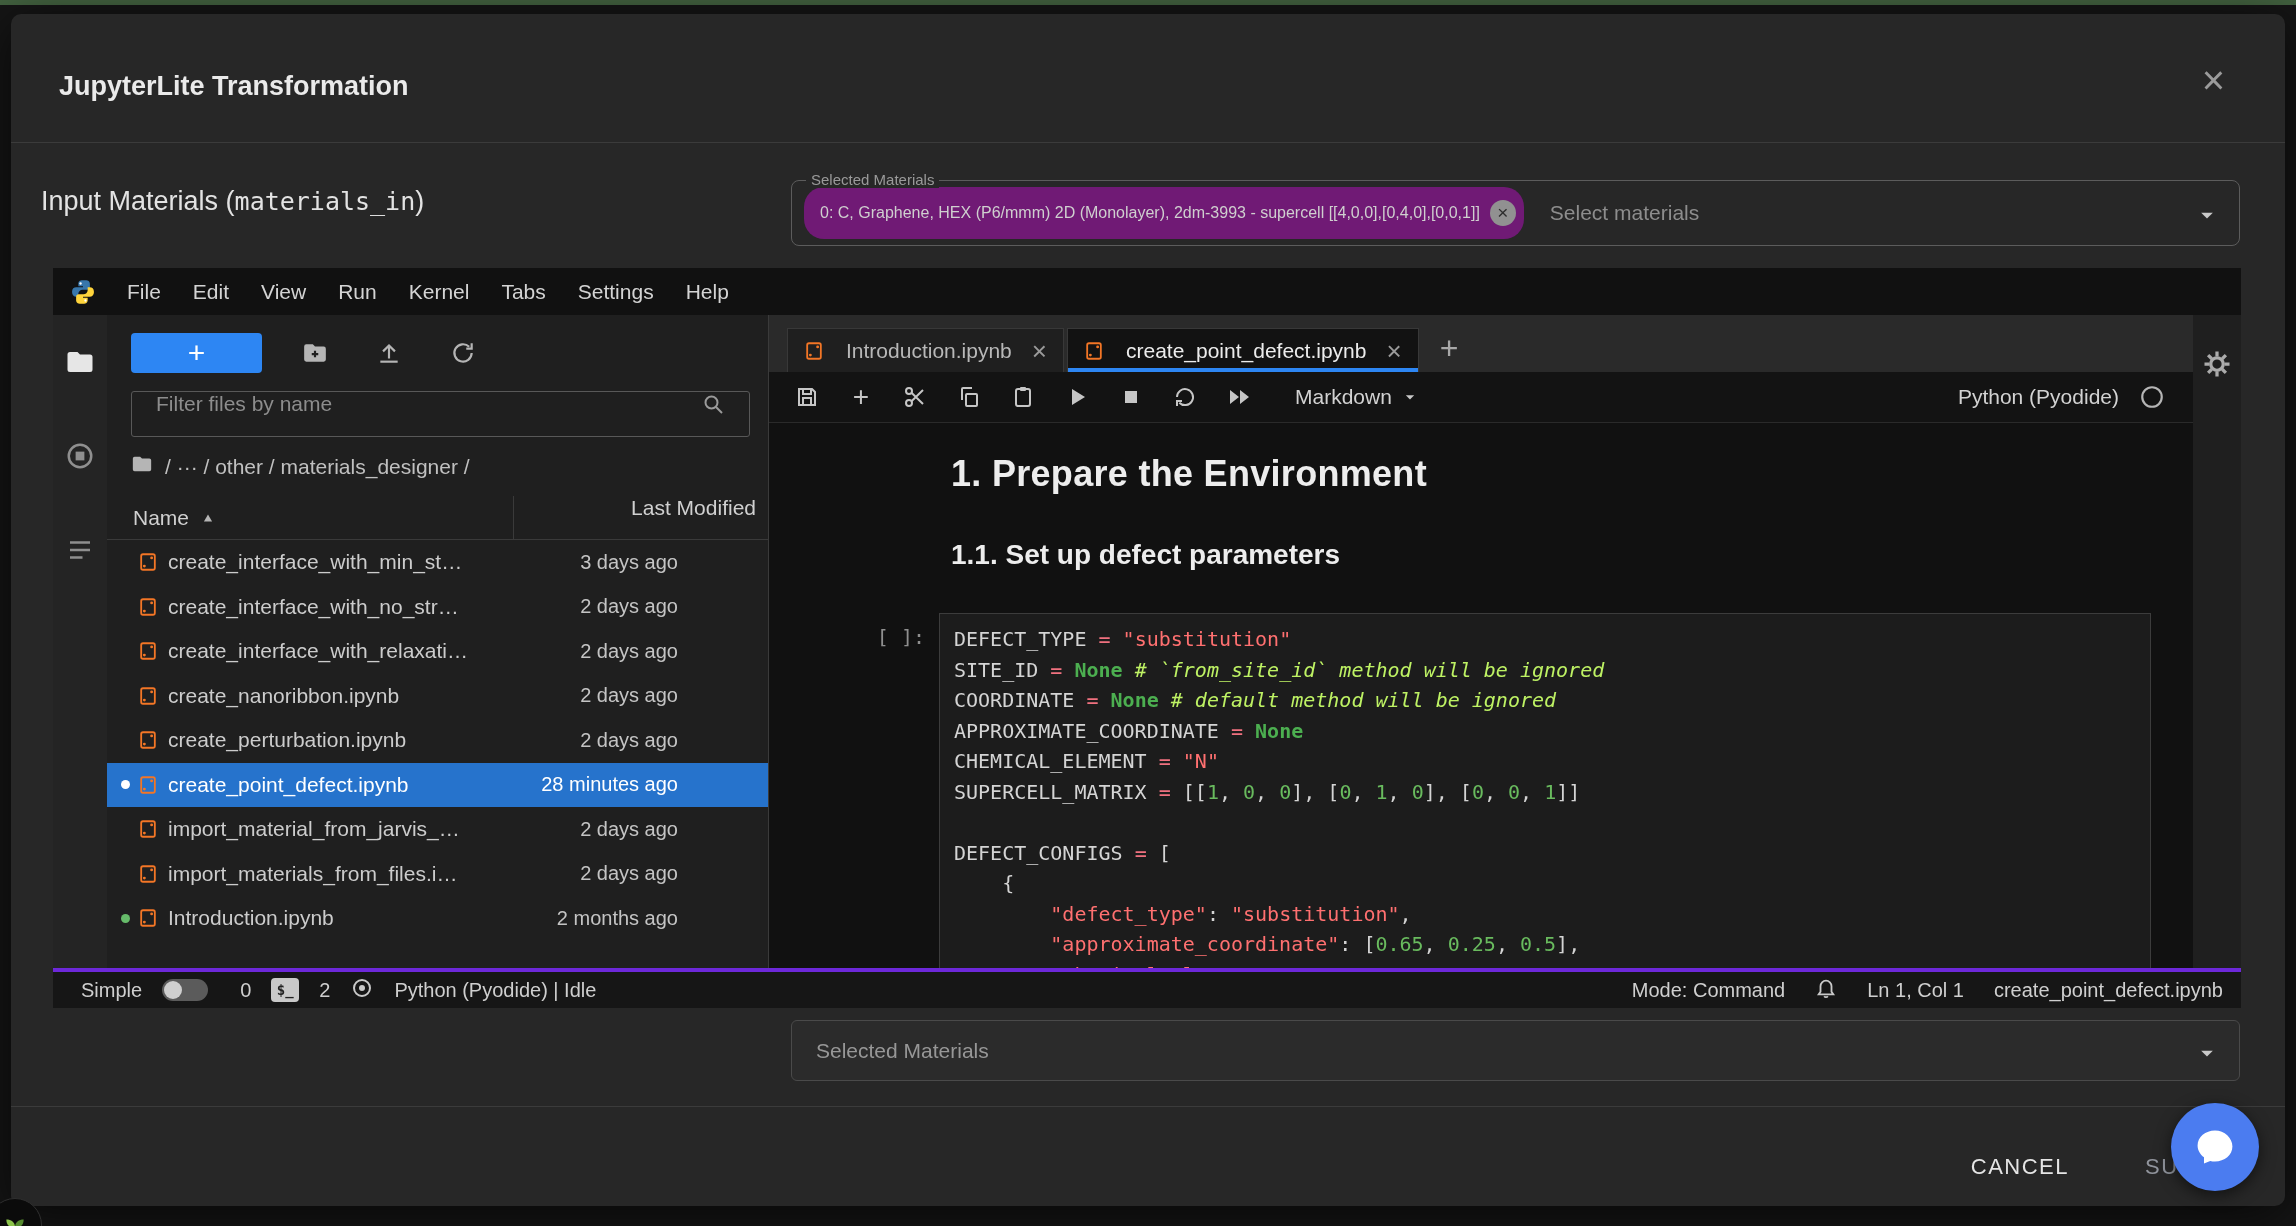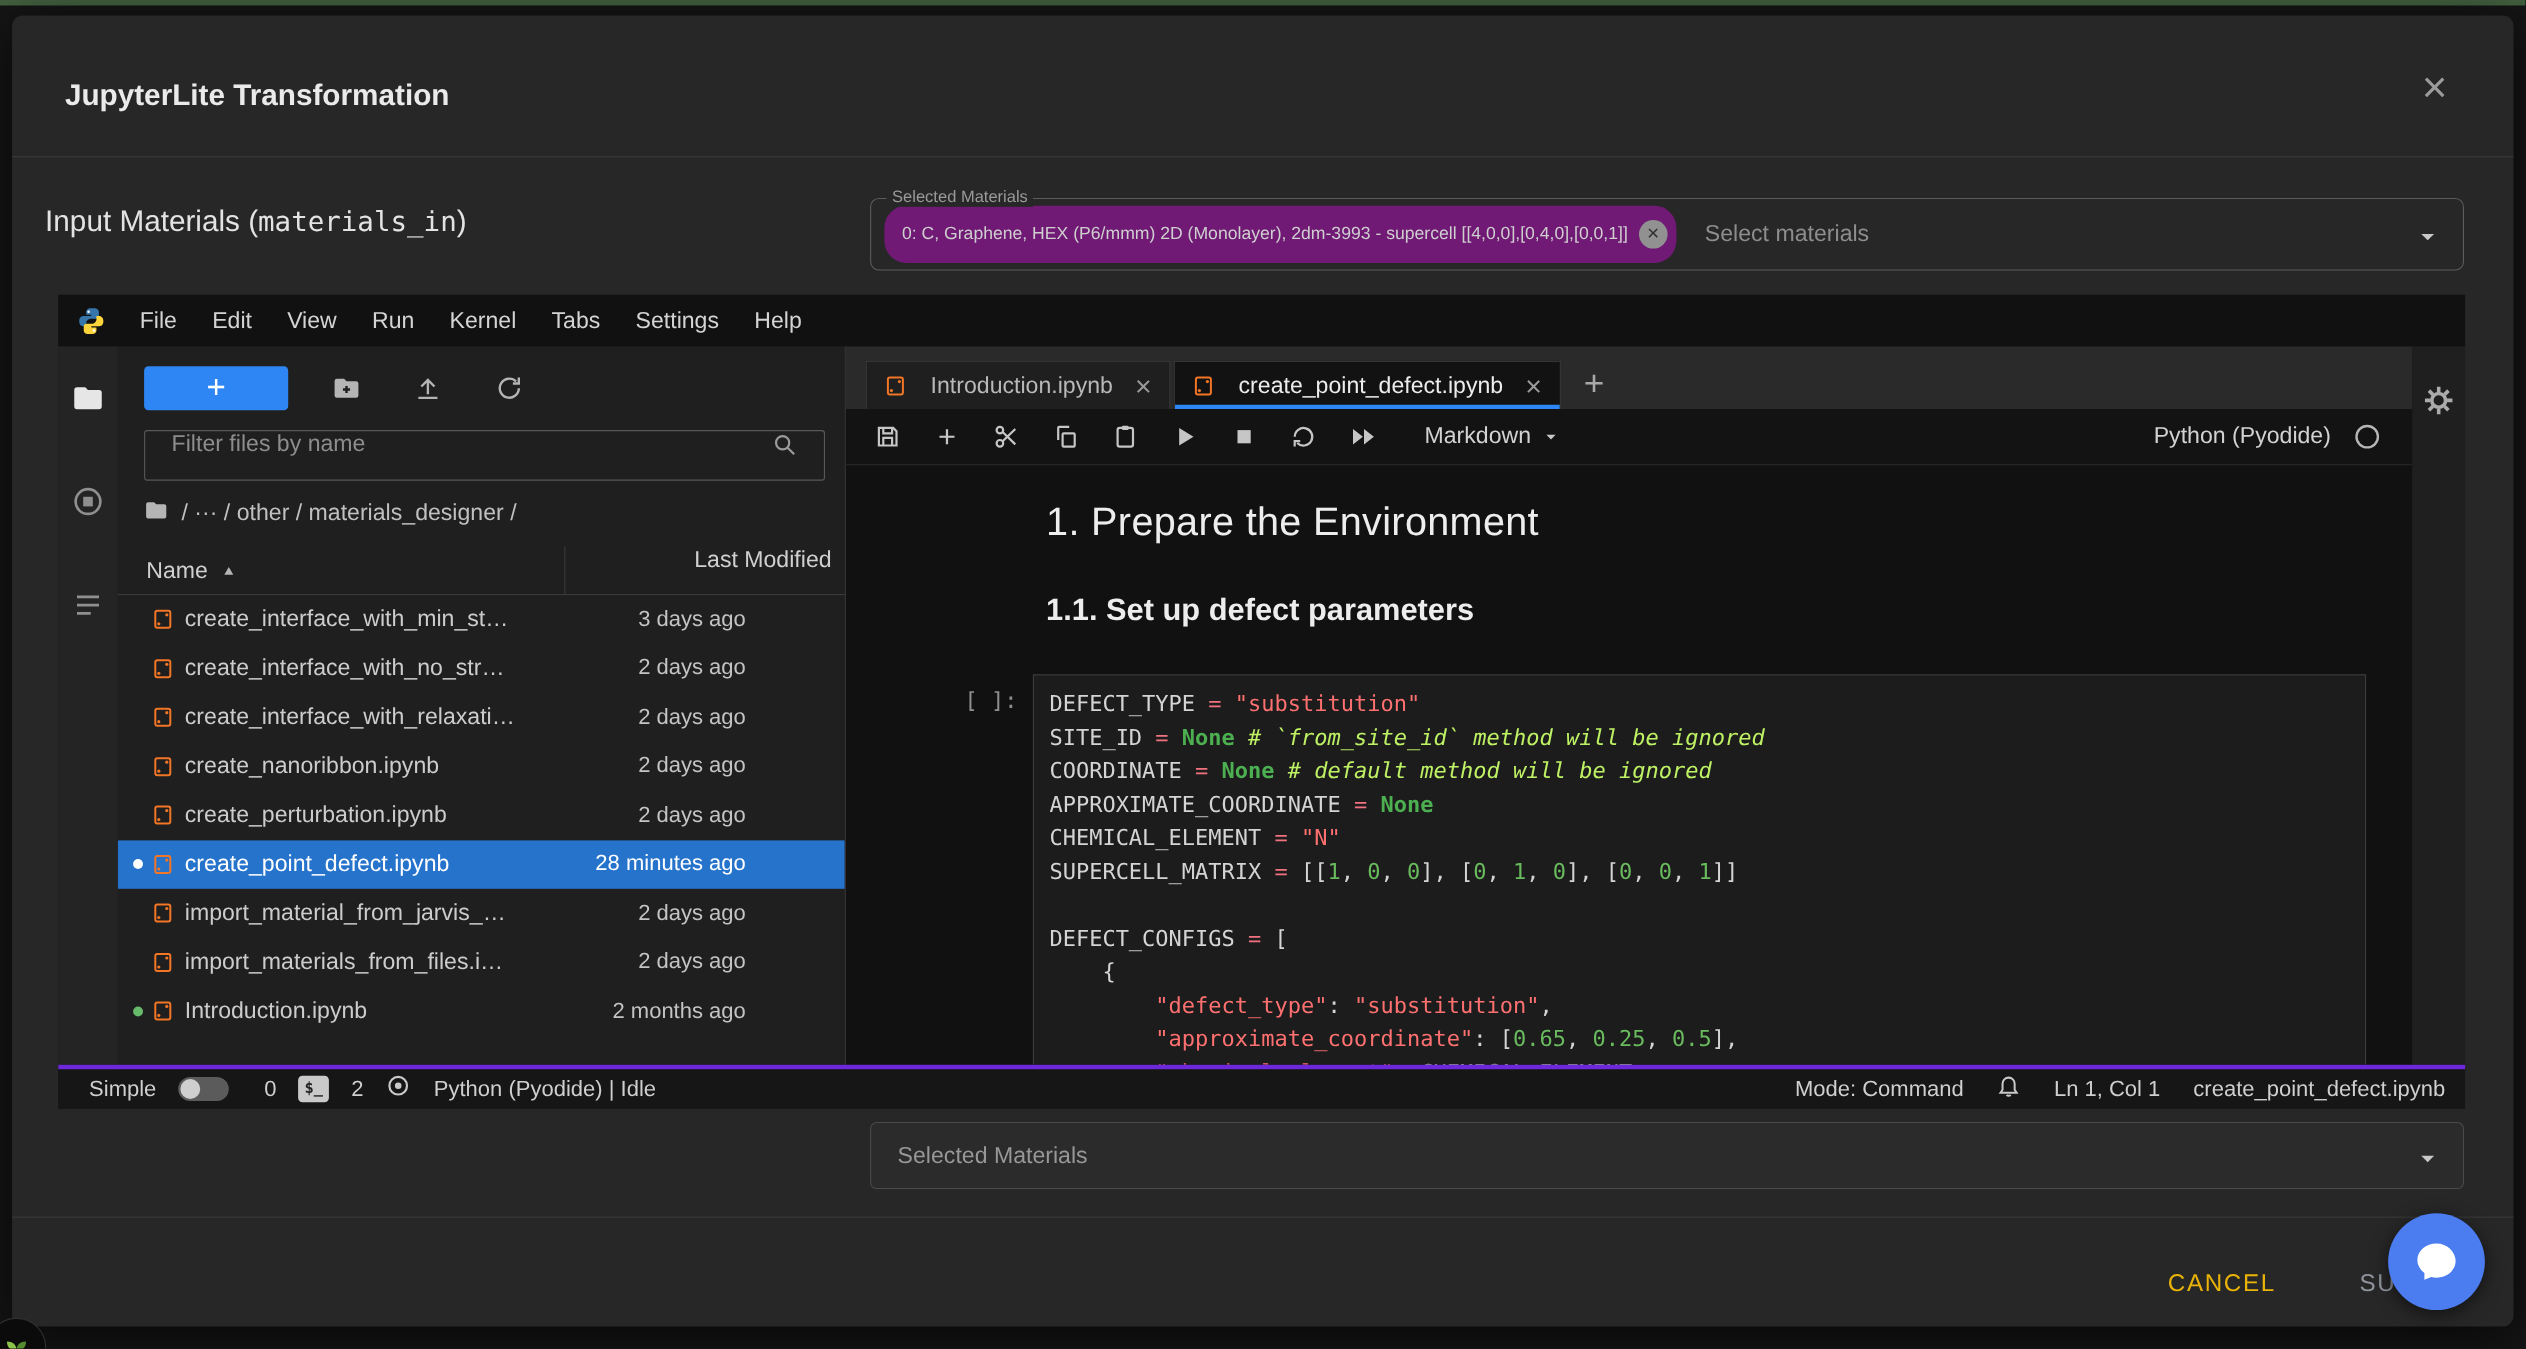--- a/index.html
+++ b/index.html
@@ -56,21 +56,21 @@
   .jtab.active{background:#121212;color:#ececec;box-shadow:inset 0 -4px 0 #2d86f3}
   .tabx{font-size:26px;color:#9a9a9a;margin-left:8px;line-height:1}
   .addtab{font-size:32px;color:#a8a8a8;margin:0 0 8px 18px;cursor:pointer;line-height:1}
   .jtoolbar{height:51px;background:#131313;display:flex;align-items:center;padding:0 28px 0 26px;border-bottom:1px solid #2a2a2a}
   .tbic{width:24px;height:24px;margin-right:30px;color:#c6c6c6;display:inline-flex;align-items:center;justify-content:center;cursor:pointer;font-size:28px;line-height:1}
   .celltype{display:flex;align-items:center;gap:8px;font-size:21px;color:#d2d2d2;margin-left:14px;cursor:pointer}
   .jt-spacer{flex:1}
   .kernelname{font-size:21px;color:#d2d2d2;cursor:pointer}
   .kcirc{width:26px;height:26px;margin-left:20px;display:inline-flex}
   .jcontent{flex:1;overflow:hidden}
-  .jcontent h1{margin:30px 0 0 182px;font-size:36px;font-weight:normal;color:#ededed;letter-spacing:.3px}
+  .jcontent h1{margin:30px 0 0 182px;font-size:36px;font-weight:bold;color:#ededed;letter-spacing:.3px}
   .jcontent h2{margin:44px 0 0 182px;font-size:28px;font-weight:bold;color:#ededed}
   .cellrow{display:flex;margin-top:42px}
   .prompt{width:170px;text-align:right;padding-right:14px;padding-top:12px;font-family:"DejaVu Sans Mono",monospace;font-size:20px;color:#8f8f8f;flex:none}
   .editor{flex:1;margin-right:42px;background:#1c1c1c;border:1px solid #3c3c3c;padding:10px 14px;font-family:"DejaVu Sans Mono",monospace;font-size:20px;line-height:30.5px;color:#d4d4d4;cursor:text}
   .cl{white-space:pre}
   .tk-t{color:#d4d4d4}
   .tk-o{color:#f0717f}
   .tk-s{color:#ff7070}
   .tk-k{color:#4caf50;font-weight:bold}
   .tk-n{color:#69bb5e}
@@ -78,21 +78,21 @@
   .jright{width:48px;background:#1f1f1f;display:flex;justify-content:center;padding-top:34px}
   .jright .gear{width:30px;height:30px;cursor:pointer}
   .jstatus{position:absolute;bottom:0;left:0;right:0;height:40px;background:#161616;border-top:4px solid #6d28d9;display:flex;align-items:center;padding:0 18px 0 28px;font-size:20px;color:#cfcfcf;gap:20px}
   .toggle{width:46px;height:22px;border-radius:12px;background:#5b5b5b;position:relative;display:inline-block;cursor:pointer;flex:none}
   .toggle .knob{position:absolute;left:2px;top:2px;width:18px;height:18px;border-radius:50%;background:#cfcfcf}
   .term-ic{min-width:28px;height:24px;background:#c9c9c9;color:#222;border-radius:4px;font-size:14px;font-weight:bold;display:inline-flex;align-items:center;justify-content:center;font-family:"DejaVu Sans Mono",monospace;padding:0 3px}
   .stat-num{margin-left:12px}
   .sb-right{margin-left:auto;display:flex;align-items:center;gap:30px}
   
   .btn{position:absolute;background:none;border:none;font-family:inherit;font-size:22px;letter-spacing:1.5px;cursor:pointer}
-  .cancel{right:216px;top:1140px;color:#eab308}
+  .cancel{right:216px;top:1140px;color:#e5e5e5}
   .submit{left:2134px;top:1140px;color:#90949c}
   .chat-fab{position:absolute;left:2171px;top:1103px;width:88px;height:88px;border-radius:50%;background:#4b7cf0;display:flex;align-items:center;justify-content:center;box-shadow:0 4px 16px rgba(0,0,0,.55);cursor:pointer;z-index:50}
   .sprout{position:absolute;left:-12px;top:1198px;width:54px;height:54px;border-radius:50%;background:#0b0b0b;border:1px solid #2f2f2f;display:flex;align-items:center;justify-content:center;z-index:40}
 </style>
 </head>
 <body>
 
 <div class="top-strip"></div>
 
 <div class="modal">

